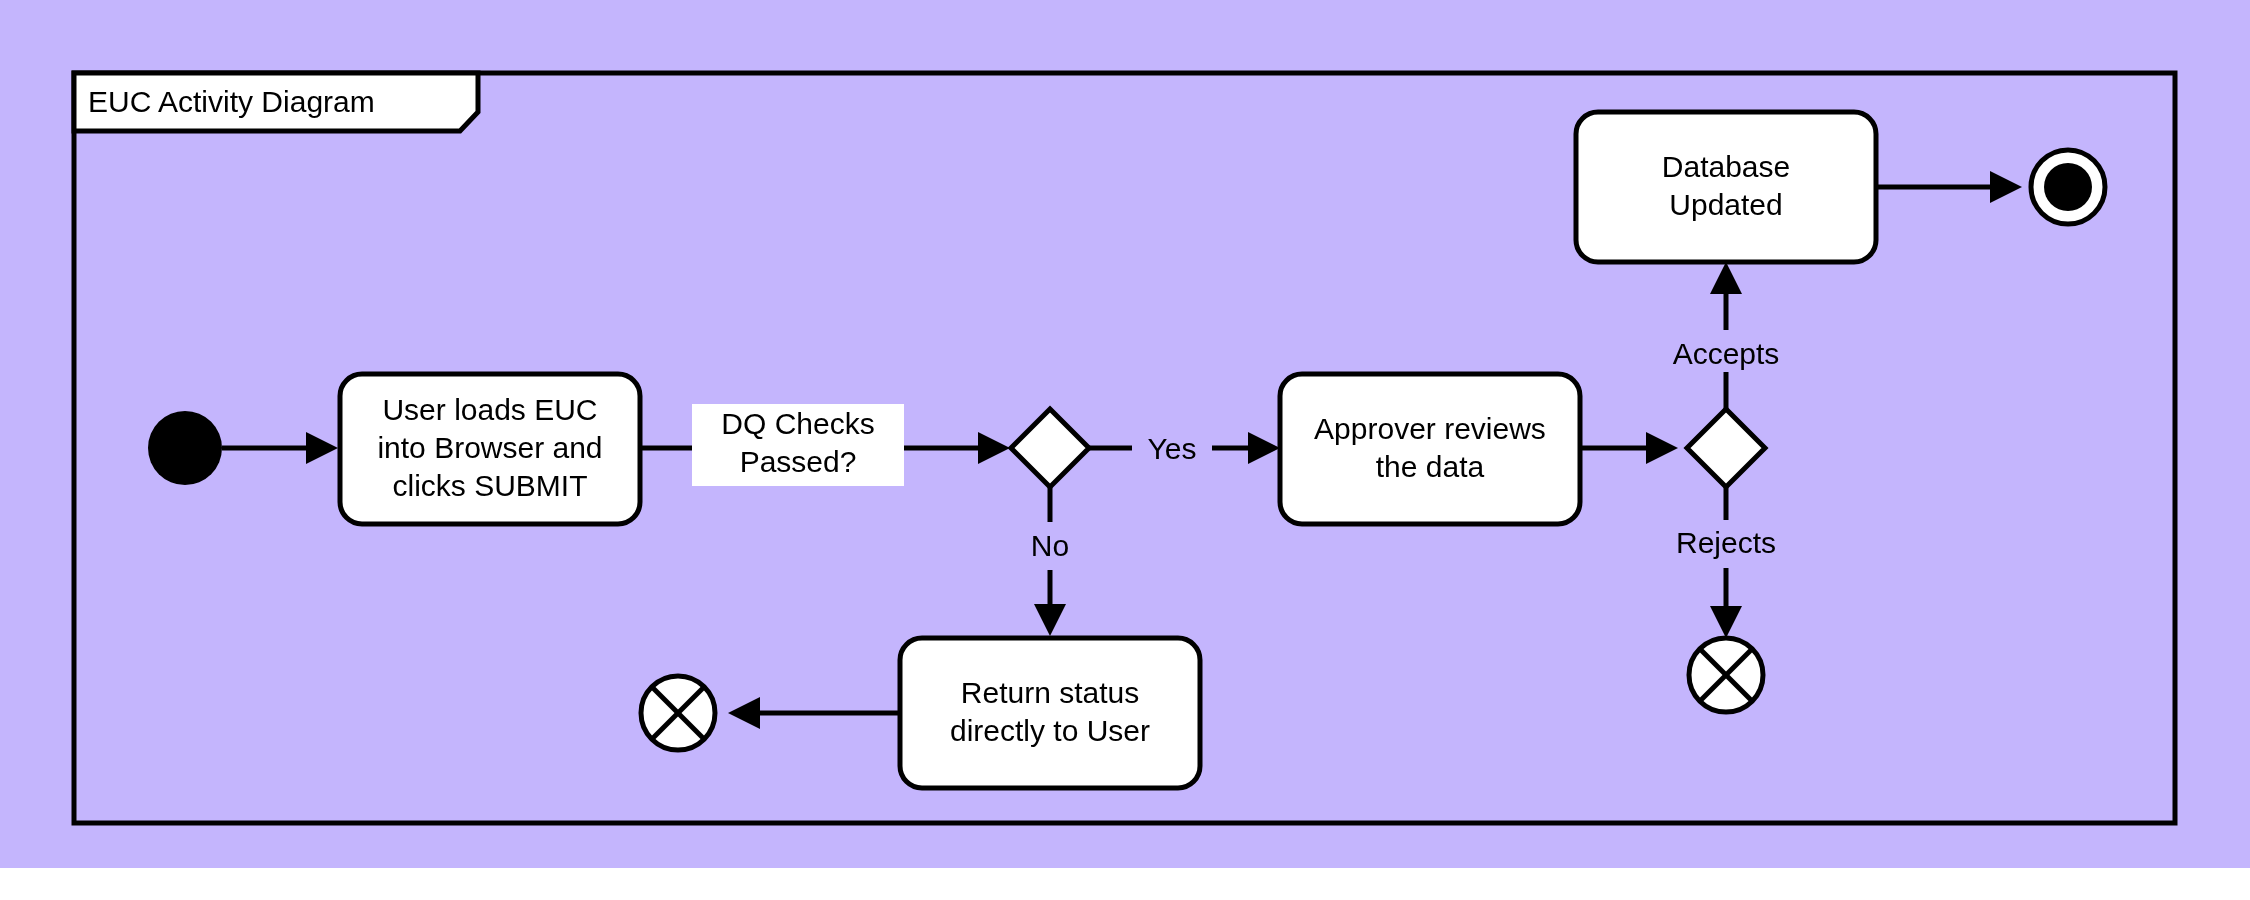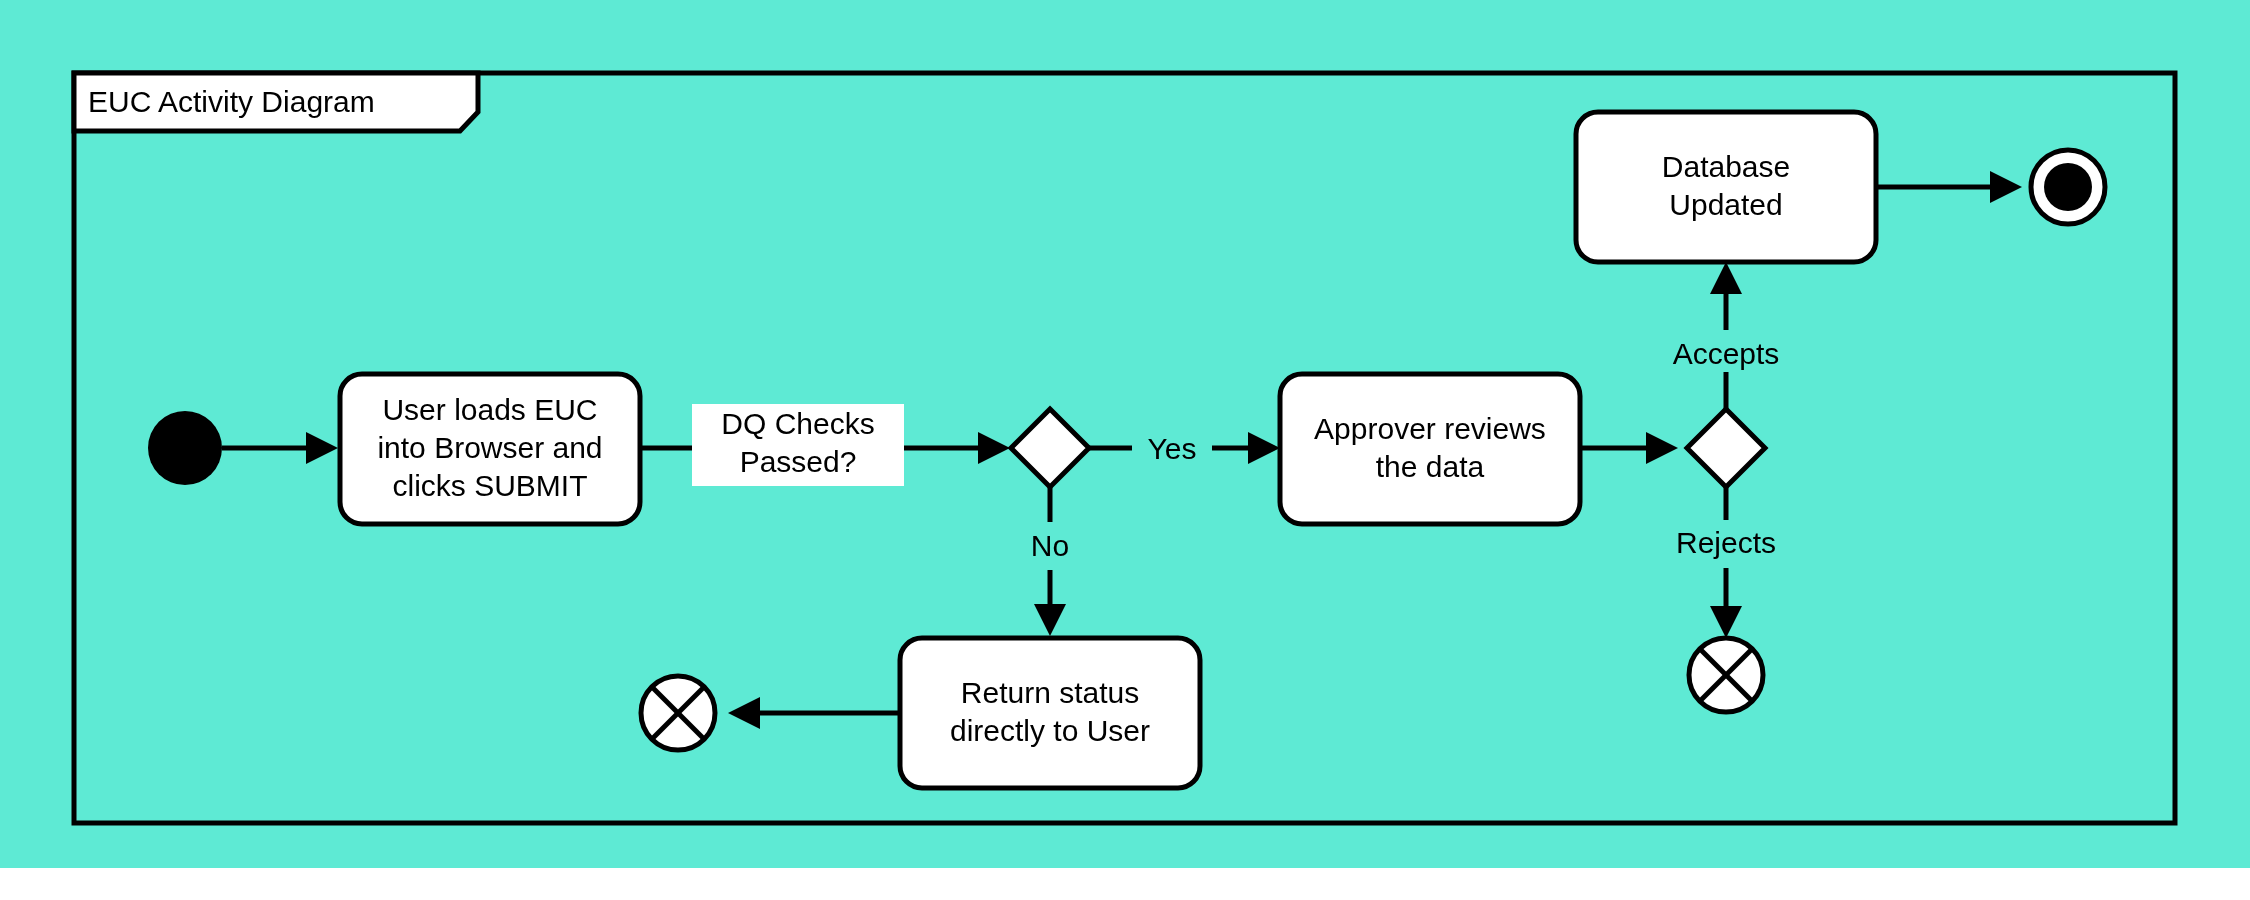--- a/index.html
+++ b/index.html
@@ -11,21 +11,21 @@
   body {
     width: 2250px;
     height: 900px;
     font-family: "Liberation Sans", sans-serif;
     overflow: hidden;
   }
   #diagram-root {
     position: relative;
     width: 2250px;
     height: 868px;
-    background: #5eead4;
+    background: #c4b5fd;
   }
   svg#activity-svg {
     display: block;
     width: 2250px;
     height: 900px;
   }
   .frame-border {
     fill: none;
     stroke: #000000;
     stroke-width: 5;

